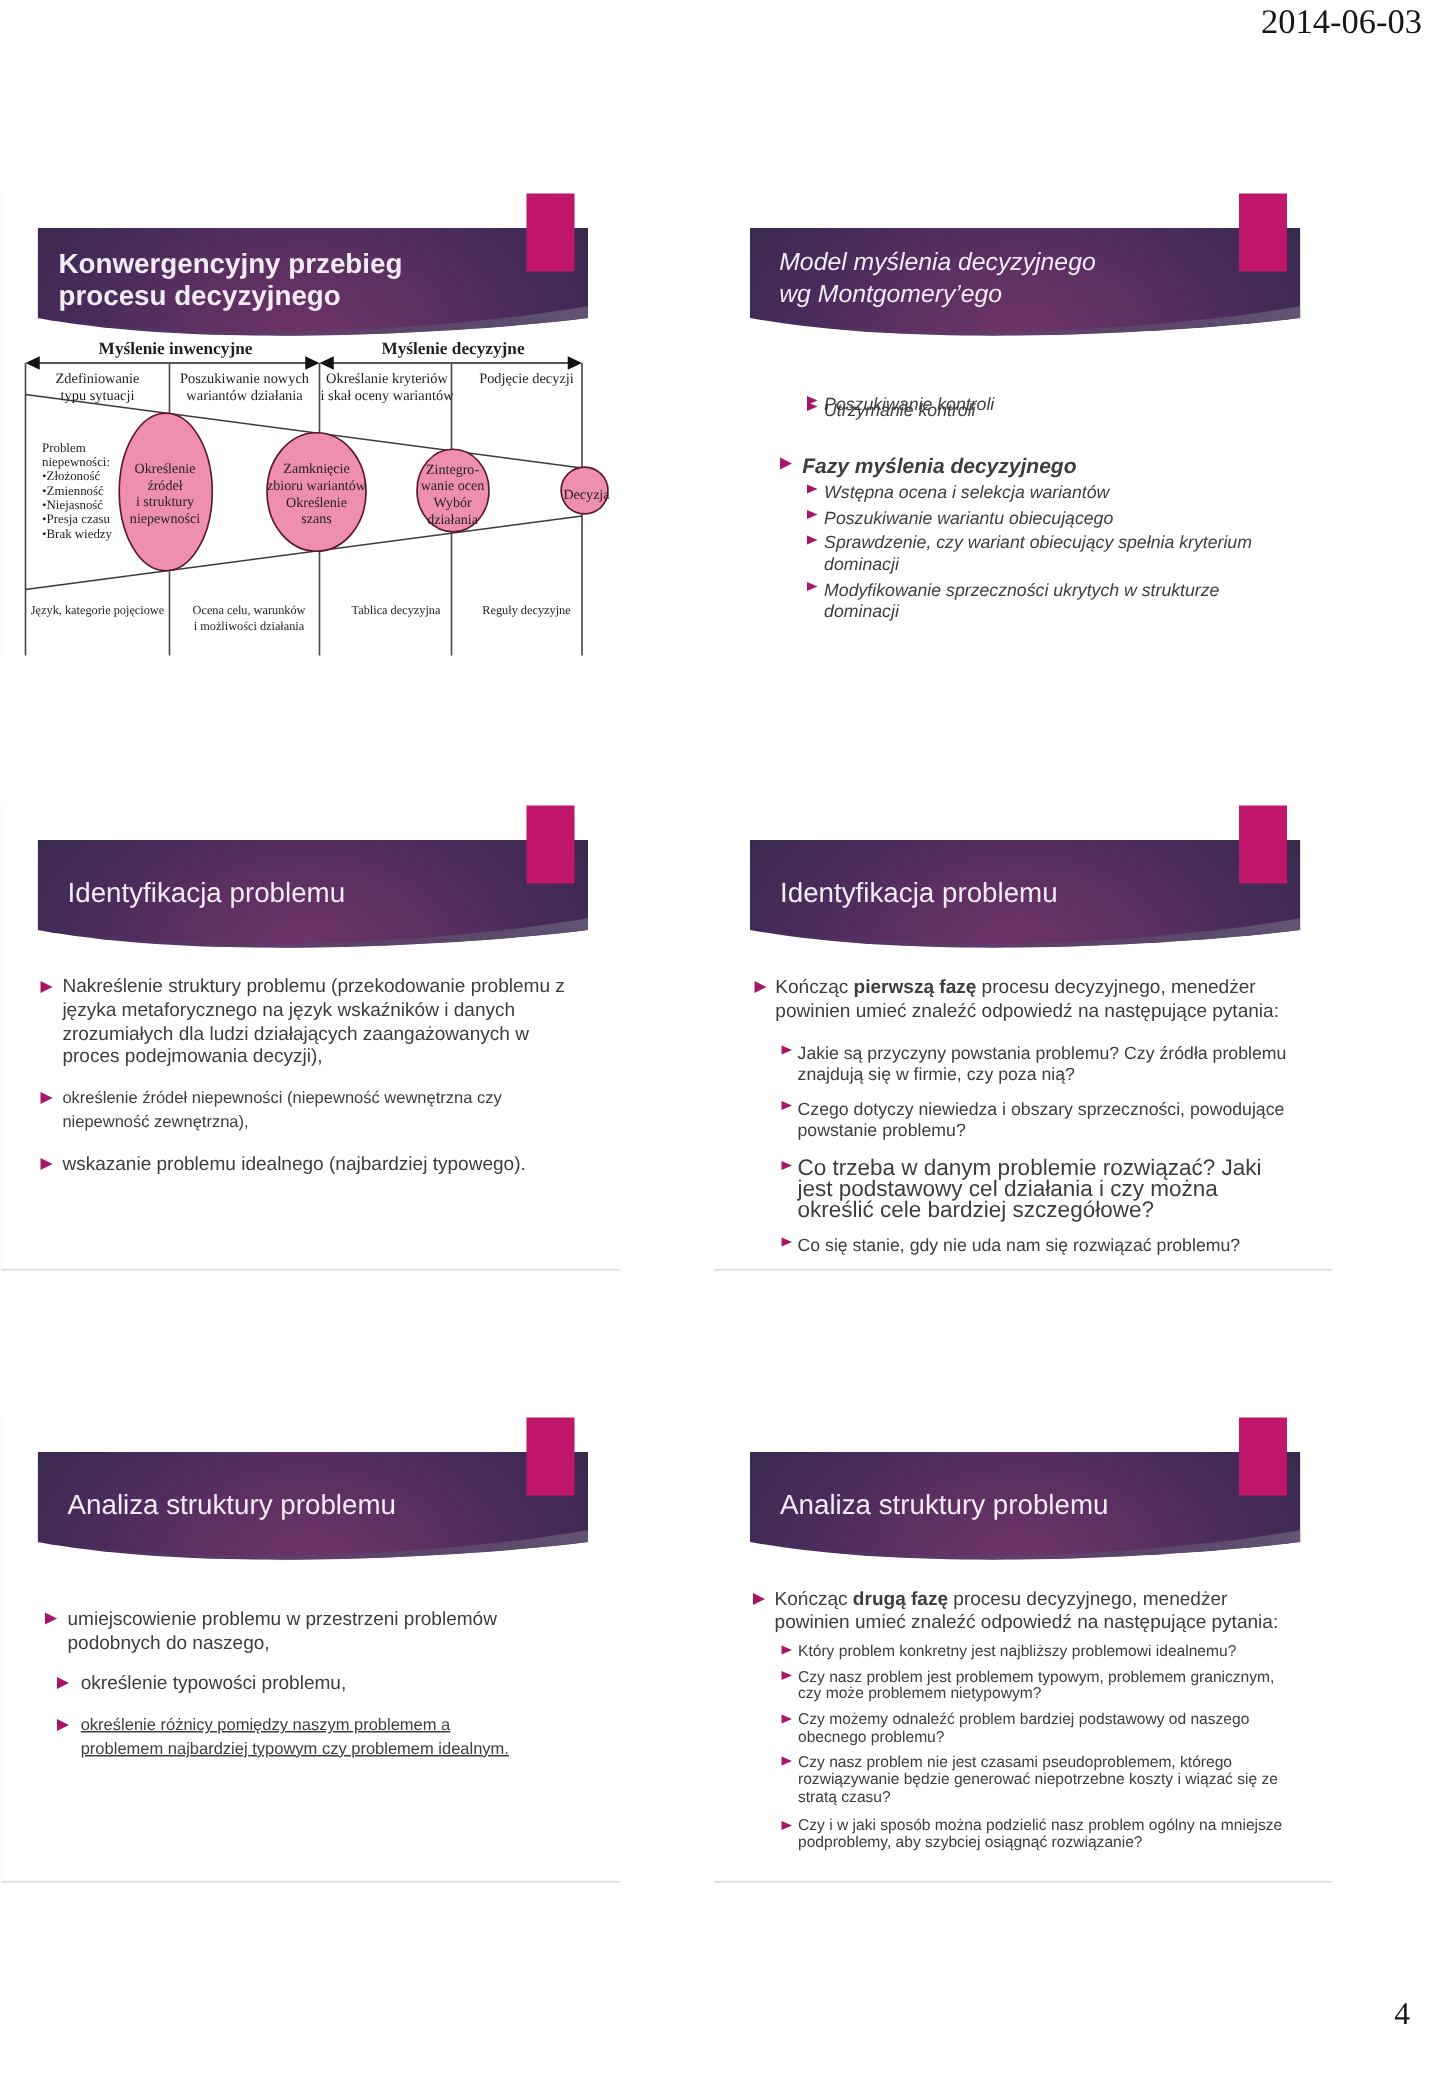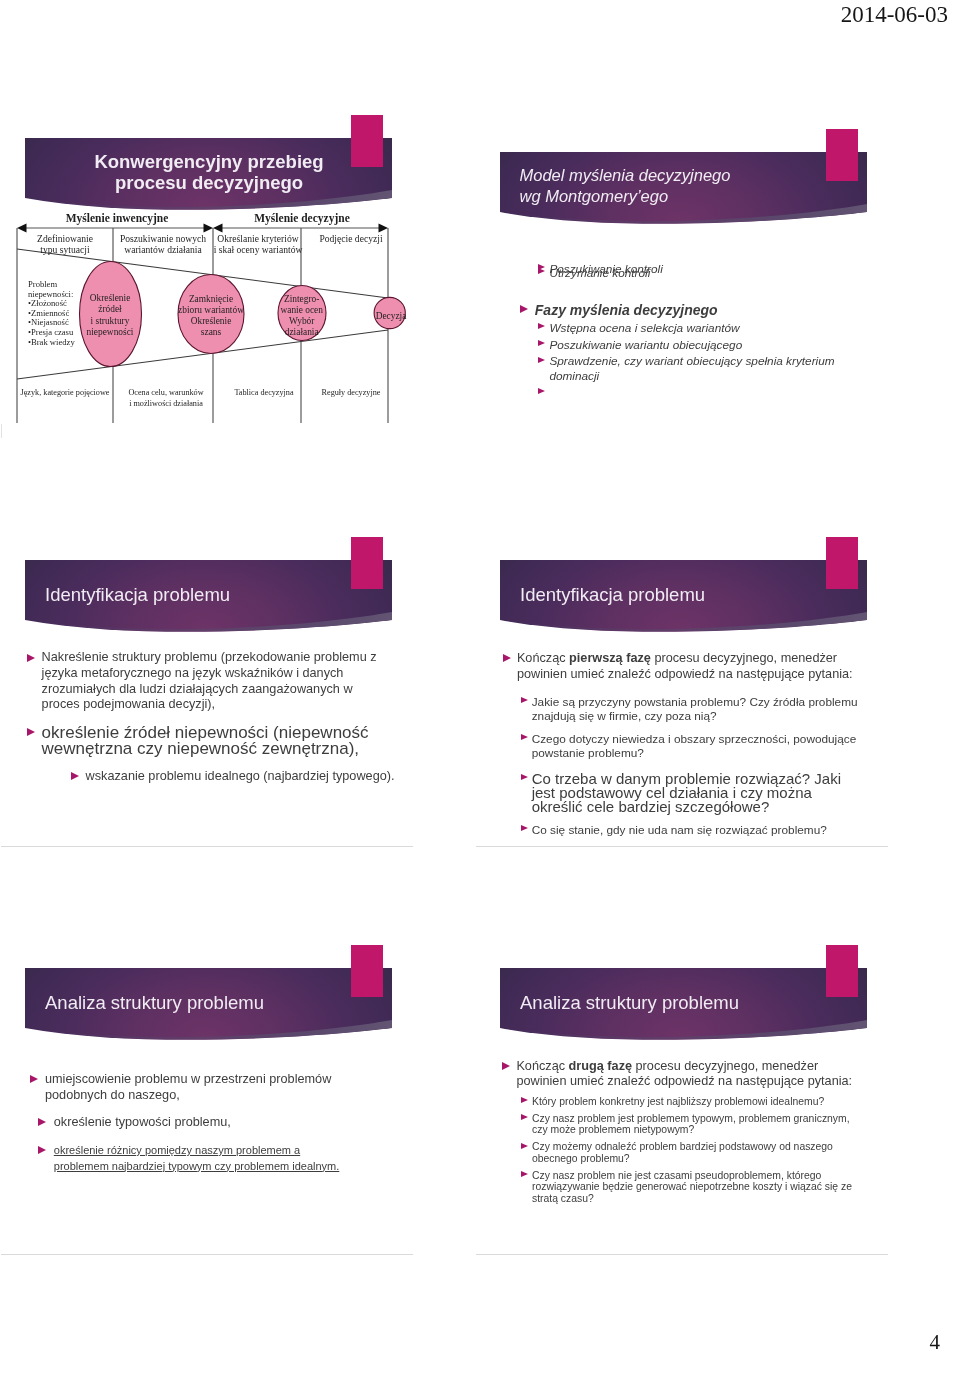--- a/index.html
+++ b/index.html
@@ -51,21 +51,21 @@
 <div class="vrule" style="left:1px;top:944px;height:311px;"></div>
 <div class="vrule" style="left:476px;top:944px;height:311px;"></div>
 <div class="hrule" style="left:1px;top:536px;width:412px;"></div>
 <div class="hrule" style="left:476px;top:536px;width:412px;"></div>
 <div class="hrule" style="left:1px;top:846px;width:412px;"></div>
 <div class="hrule" style="left:476px;top:846px;width:412px;"></div>
 <div class="hrule" style="left:1px;top:944px;width:412px;"></div>
 <div class="hrule" style="left:476px;top:944px;width:412px;"></div>
 <div class="hrule" style="left:1px;top:1254px;width:412px;"></div>
 <div class="hrule" style="left:476px;top:1254px;width:412px;"></div>
-<div class="slide" style="left:1px;top:114px;text-align:center;">
+<div class="slide" style="left:1px;top:128px;">
   <div class="hdr">
       <svg width="367" height="84" viewBox="0 0 367 84">
         <defs>
           <radialGradient id="hg1" gradientUnits="userSpaceOnUse" cx="180" cy="70" r="235" gradientTransform="matrix(1 0 0 0.62 0 26.6)">
             <stop offset="0" stop-color="#6d3367"></stop>
             <stop offset="0.32" stop-color="#5e3062"></stop>
             <stop offset="0.58" stop-color="#4b2c5c"></stop>
             <stop offset="0.80" stop-color="#402a55"></stop>
             <stop offset="1" stop-color="#342944"></stop>
           </radialGradient>
@@ -190,21 +190,21 @@
   <div class="sq"></div>
   <div class="ttl sm">Model myślenia decyzyjnego
 wg Montgomery’ego</div>
   <div class="blist">
     <div class="bi lv2" style="left:73.4px;top:133.7px;width:292px;font-size:11.8px;line-height:14.3px;"><span class="tri tri2" style="left:-11.600000000000009px;top:2.3px;"></span><span>Poszukiwanie kontroli</span></div>
     <div class="bi lv2" style="left:73.4px;top:138px;width:292px;font-size:11.8px;line-height:14.3px;"><span class="tri tri2" style="left:-11.600000000000009px;top:2.3px;"></span><span>Utrzymanie kontroli</span></div>
     <div class="bi lv1" style="left:58.8px;top:174.2px;width:380px;font-size:14px;line-height:16.8px;font-weight:bold;"><span class="tri tri1" style="left:-15.0px;top:3.3px;"></span><span>Fazy myślenia decyzyjnego</span></div>
     <div class="bi lv2" style="left:73.4px;top:192.9px;width:292px;font-size:11.8px;line-height:14.3px;"><span class="tri tri2" style="left:-11.600000000000009px;top:2.3px;"></span><span>Wstępna ocena i selekcja wariantów</span></div>
     <div class="bi lv2" style="left:73.4px;top:209.6px;width:292px;font-size:11.8px;line-height:14.3px;"><span class="tri tri2" style="left:-11.600000000000009px;top:2.3px;"></span><span>Poszukiwanie wariantu obiecującego</span></div>
     <div class="bi lv2" style="left:73.4px;top:226.3px;width:292px;font-size:11.8px;line-height:14.3px;"><span class="tri tri2" style="left:-11.600000000000009px;top:2.3px;"></span><span>Sprawdzenie, czy wariant obiecujący spełnia kryterium dominacji</span></div>
-    <div class="bi lv2" style="left:73.4px;top:257.7px;width:292px;font-size:11.8px;line-height:14.3px;"><span class="tri tri2" style="left:-11.600000000000009px;top:2.3px;"></span></div>
+    <div class="bi lv2" style="left:73.4px;top:257.7px;width:292px;font-size:11.8px;line-height:14.3px;"><span class="tri tri2" style="left:-11.600000000000009px;top:2.3px;"></span><span>Modyfikowanie sprzeczności ukrytych w strukturze dominacji</span></div>
   </div>
 </div>
 <div class="slide" style="left:1px;top:536px;">
   <div class="hdr">
       <svg width="367" height="84" viewBox="0 0 367 84">
         <defs>
           <radialGradient id="hg3" gradientUnits="userSpaceOnUse" cx="180" cy="70" r="235" gradientTransform="matrix(1 0 0 0.62 0 26.6)">
             <stop offset="0" stop-color="#6d3367"></stop>
             <stop offset="0.32" stop-color="#5e3062"></stop>
             <stop offset="0.58" stop-color="#4b2c5c"></stop>
@@ -223,22 +223,22 @@
         <g clip-path="url(#cp3)">
           <rect x="0" y="0" width="367" height="84" fill="url(#hg3)"></rect>
           <path d="M367,52 L367,60 C305,68 120,82 0,60 L0,60 C150,79 300,64 367,52 Z" fill="url(#lg3)"></path>
         </g>
       </svg>
     </div>
   <div class="sq"></div>
   <div class="ttl">Identyfikacja problemu</div>
   <div class="blist">
     <div class="bi lv1" style="left:40.6px;top:114.3px;width:345px;font-size:12.7px;line-height:15.7px;"><span class="tri tri1" style="left:-14.900000000000002px;top:3.4px;"></span><span>Nakreślenie struktury problemu (przekodowanie problemu z języka metaforycznego na język wskaźników i danych zrozumiałych dla ludzi działających zaangażowanych w proces podejmowania decyzji),</span></div>
-    <div class="bi lv1" style="left:40.6px;top:188.8px;width:345px;font-size:17px;line-height:15.7px;"><span class="tri tri1" style="left:-14.900000000000002px;top:3.4px;"></span><span>określenie źródeł niepewności (niepewność wewnętrzna czy niepewność zewnętrzna),</span></div>
-    <div class="bi lv1" style="left:40.6px;top:232.6px;width:345px;font-size:12.7px;line-height:15.7px;margin-left:44px;"><span class="tri tri1" style="left:-14.900000000000002px;top:3.4px;"></span><span>wskazanie problemu idealnego (najbardziej typowego).</span></div>
+    <div class="bi lv1" style="left:40.6px;top:188.8px;width:345px;font-size:11px;line-height:15.7px;"><span class="tri tri1" style="left:-14.900000000000002px;top:3.4px;"></span><span>określenie źródeł niepewności (niepewność wewnętrzna czy niepewność zewnętrzna),</span></div>
+    <div class="bi lv1" style="left:40.6px;top:232.6px;width:345px;font-size:12.7px;line-height:15.7px;"><span class="tri tri1" style="left:-14.900000000000002px;top:3.4px;"></span><span>wskazanie problemu idealnego (najbardziej typowego).</span></div>
   </div>
 </div>
 <div class="slide" style="left:476px;top:536px;">
   <div class="hdr">
       <svg width="367" height="84" viewBox="0 0 367 84">
         <defs>
           <radialGradient id="hg4" gradientUnits="userSpaceOnUse" cx="180" cy="70" r="235" gradientTransform="matrix(1 0 0 0.62 0 26.6)">
             <stop offset="0" stop-color="#6d3367"></stop>
             <stop offset="0.32" stop-color="#5e3062"></stop>
             <stop offset="0.58" stop-color="#4b2c5c"></stop>
@@ -331,14 +331,15 @@
       </svg>
     </div>
   <div class="sq"></div>
   <div class="ttl">Analiza struktury problemu</div>
   <div class="blist">
     <div class="bi lv1" style="left:40.4px;top:114.7px;width:338px;font-size:12.7px;line-height:15.7px;"><span class="tri tri1" style="left:-14.5px;top:3.4px;"></span><span>Kończąc <b>drugą fazę</b> procesu decyzyjnego, menedżer powinien umieć znaleźć odpowiedź na następujące pytania:</span></div>
     <div class="bi lv2" style="left:56px;top:151.7px;width:325px;font-size:10.4px;line-height:11.6px;"><span class="tri tri2" style="left:-10.799999999999997px;top:1.8px;"></span><span>Który problem konkretny jest najbliższy problemowi idealnemu?</span></div>
     <div class="bi lv2" style="left:56px;top:168.5px;width:325px;font-size:10.4px;line-height:11.6px;"><span class="tri tri2" style="left:-10.799999999999997px;top:1.8px;"></span><span>Czy nasz problem jest problemem typowym, problemem granicznym, czy może problemem nietypowym?</span></div>
     <div class="bi lv2" style="left:56px;top:197px;width:325px;font-size:10.4px;line-height:11.6px;"><span class="tri tri2" style="left:-10.799999999999997px;top:1.8px;"></span><span>Czy możemy odnaleźć problem bardziej podstawowy od naszego obecnego problemu?</span></div>
     <div class="bi lv2" style="left:56px;top:225.6px;width:325px;font-size:10.4px;line-height:11.6px;"><span class="tri tri2" style="left:-10.799999999999997px;top:1.8px;"></span><span>Czy nasz problem nie jest czasami pseudoproblemem, którego rozwiązywanie będzie generować niepotrzebne koszty i wiązać się ze stratą czasu?</span></div>
+    <div class="bi lv2" style="left:56px;top:267.8px;width:325px;font-size:10.4px;line-height:11.6px;"><span class="tri tri2" style="left:-10.799999999999997px;top:1.8px;"></span><span>Czy i w jaki sposób można podzielić nasz problem ogólny na mniejsze podproblemy, aby szybciej osiągnąć rozwiązanie?</span></div>
   </div>
 </div>
 
 </body></html>

